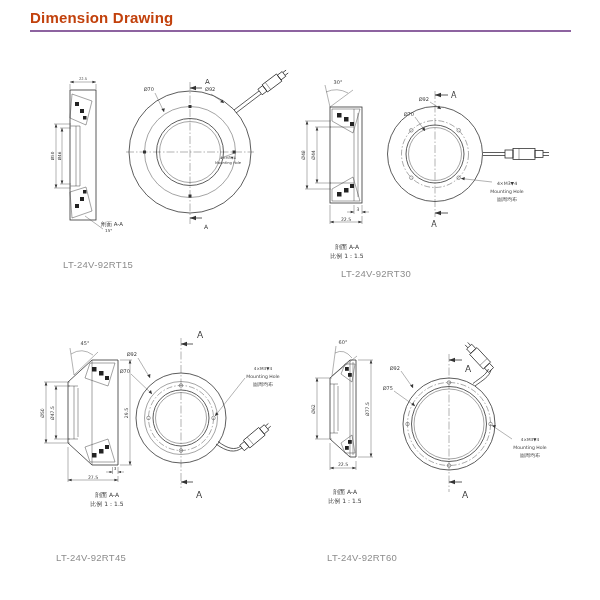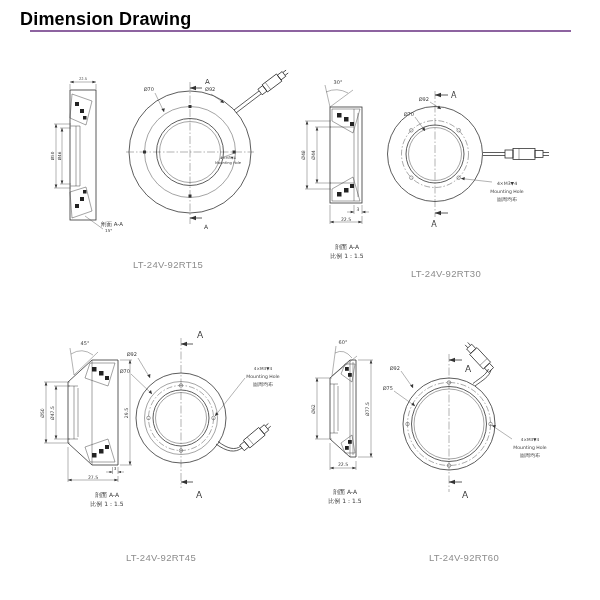--- a/index.html
+++ b/index.html
@@ -1,22 +1,22 @@
 <!DOCTYPE html>
 <html style="--accent: #8d63a0; --capcol: #8c8c8c;"><head>
 <meta charset="utf-8">
 <style>
   html,body{margin:0;padding:0}
   body{width:600px;height:600px;position:relative;background:#fff;overflow:hidden;
        font-family:"Liberation Sans",sans-serif}
-  .hdr{position:absolute;left:20px;top:9px;font-size:18px;font-weight:700;
-       color:#000000;letter-spacing:.2px}
+  .hdr{position:absolute;left:30px;top:9px;font-size:15px;font-weight:700;
+       color:#c2410c;letter-spacing:.2px}
   .rule{position:absolute;left:30px;top:30px;width:541px;height:2px;background:var(--accent,#8d63a0)}
   .panel{position:absolute}
-  .cap{position:absolute;width:140px;text-align:right;font-size:9.5px;
+  .cap{position:absolute;width:140px;text-align:left;font-size:9.5px;
        color:var(--capcol,#8c8c8c);letter-spacing:.3px}
   svg{display:block;overflow:visible}
   svg text{fill:#3a3a3a;font-family:"DejaVu Sans",sans-serif}
   .ln{stroke:#333;stroke-width:.8;fill:none}
   .th{stroke:#333;stroke-width:.45;fill:none}
   .dim{stroke:#555;stroke-width:.45;fill:none}
   .cl{stroke:#555;stroke-width:.45;fill:none;stroke-dasharray:8 2 1.5 2}
   .bolt{stroke:#555;stroke-width:.5;fill:none;stroke-dasharray:6 2 1.5 2}
   .fl{fill:#333;stroke:none}
   .led{fill:#222;stroke:none}
@@ -428,13 +428,13 @@
         <rect x="6" y="-5" width="20" height="10" class="ln"></rect>
         <line x1="11" y1="-5" x2="11" y2="5" class="th"></line>
         <rect x="26" y="-3.5" width="6" height="7" class="ln"></rect>
         <line x1="32" y1="-1.8" x2="36" y2="-1.8" class="ln"></line>
             <line x1="32" y1="1.8" x2="36" y2="1.8" class="ln"></line>
       </g>
     </g>
   </g>
 </svg>
 </div>
-<div class="cap" style="left:359px;top:552px">LT-24V-92RT60</div>
+<div class="cap" style="left:327px;top:552px">LT-24V-92RT60</div>
 
 </body></html>

